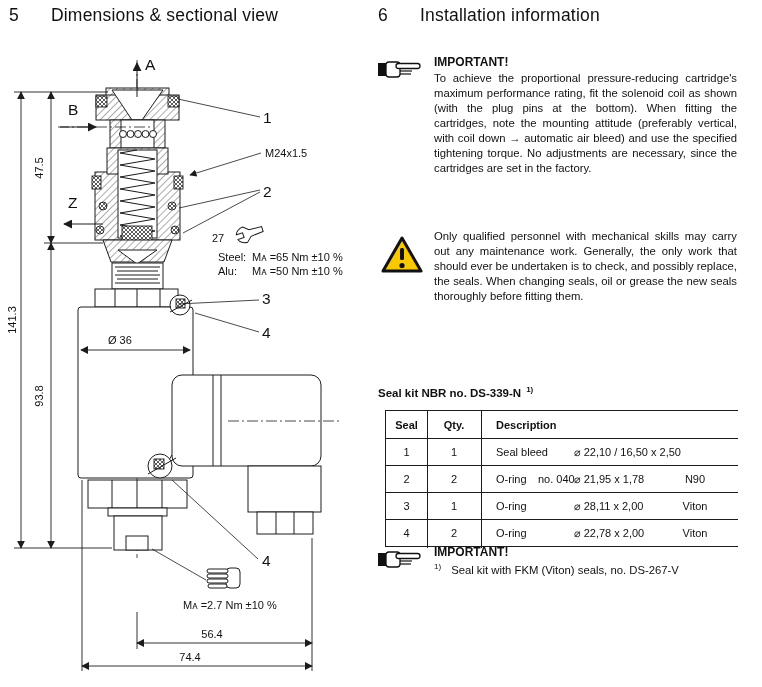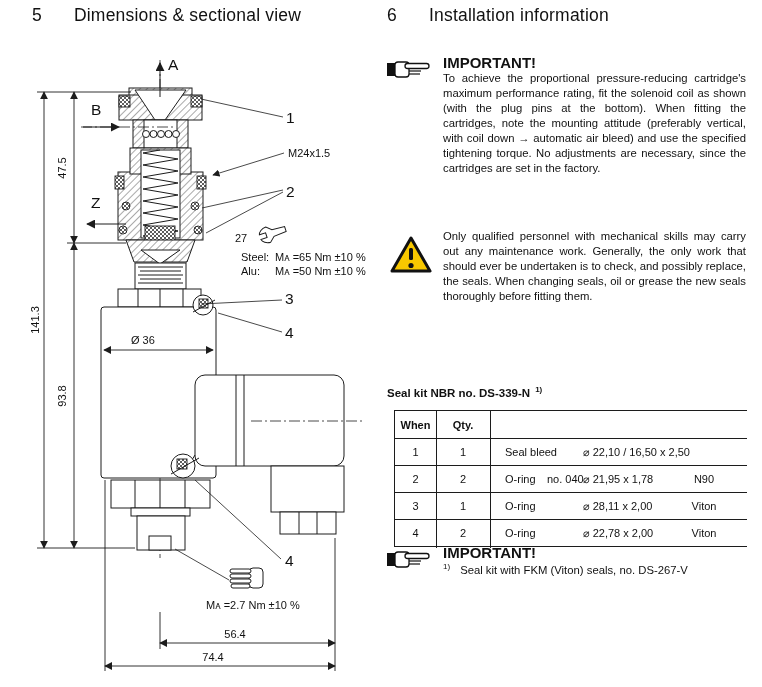--- a/index.html
+++ b/index.html
@@ -2,39 +2,39 @@
 <html><head>
 <meta charset="utf-8">
 <style>
   html,body{margin:0;padding:0;background:#fff;}
   .page{position:relative;width:762px;height:687px;background:#fff;overflow:hidden;
         font-family:"Liberation Sans",sans-serif;color:#111;}
   .heading{position:absolute;top:5px;font-size:17.5px;letter-spacing:.2px;white-space:nowrap;}
   .heading .num{display:inline-block;}
   .heading .ttl{display:inline-block;margin-left:32px;}
   
-  .col-left{position:absolute;left:0;top:0;width:395px;height:574px;margin-left:23px;}
+  .col-left{position:absolute;left:0;top:0;width:395px;height:574px;}
   .col-left .heading{left:9px;}
   #drawing{position:absolute;left:0;top:48px;}
   .ln{stroke:#1c1c1c;stroke-width:1;fill:none;}
   .thin{stroke:#1c1c1c;stroke-width:.8;fill:none;}
   .fw{fill:#fff;stroke:#1c1c1c;stroke-width:1;}
   .fh{fill:url(#hatch);stroke:#1c1c1c;stroke-width:1;}
   .fx{fill:url(#xhatch);stroke:#1c1c1c;stroke-width:.9;}
   .dim{stroke:#1c1c1c;stroke-width:.9;fill:none;}
   .cl{stroke:#1c1c1c;stroke-width:.8;fill:none;stroke-dasharray:11 3 2 3;}
   text.t{font:11px "Liberation Sans",sans-serif;fill:#111;}
   text.big{font:15.5px "Liberation Sans",sans-serif;fill:#111;}
   
-  .col-right{position:absolute;left:386px;top:0;width:365px;height:687px;}
+  .col-right{position:absolute;left:377px;top:0;width:365px;height:687px;}
   .col-right .heading{left:1px;}
   .note{position:absolute;left:0;width:362px;}
   .note .icon{position:absolute;left:0;top:1px;}
   .note .txt{margin-left:57px;width:303px;font-size:11.3px;line-height:15px;text-align:justify;}
-  .note .ttl{font-weight:bold;font-size:15px;margin-bottom:1px;text-align:left;}
+  .note .ttl{font-weight:bold;font-size:12px;margin-bottom:1px;text-align:left;}
   .kit-head{position:absolute;left:1px;top:385px;font-weight:bold;font-size:11.5px;text-align:center;}
   .kit-head sup{font-size:8px;font-weight:bold;margin-left:5px;}
   .sealtable{position:absolute;left:8px;top:410px;width:352px;border-top:1.2px solid #1c1c1c;
              border-left:1.2px solid #1c1c1c;font-size:11px;}
   .srow{display:flex;height:26px;align-items:center;border-bottom:1.2px solid #1c1c1c;position:relative;}
   .srow.hd{font-weight:bold;height:27px;}
   .c-item{width:41px;text-align:center;flex:none;}
   .c-qty{width:54px;text-align:center;flex:none;}
   .c-desc{flex:1;display:flex;padding-left:15px;white-space:nowrap;}
   .c-desc .nm{width:42px;flex:none;}
@@ -241,22 +241,23 @@
     </div>
 
     <div class="kit-head">
       <span>Seal kit NBR no. DS-339-N</span><sup>1)</sup>
     </div>
 
     <div class="sealtable">
       <div class="vline v1"></div>
       <div class="vline v2"></div>
       <div class="srow hd">
-        <div class="c-item">When</div>
+        <div class="c-item">Seal</div>
         <div class="c-qty">Qty.</div>
+        <div class="c-desc">Description</div>
       </div>
       <div class="srow">
         <div class="c-item">1</div>
         <div class="c-qty">1</div>
         <div class="c-desc">
           <span class="nm">Seal bleed</span>
           <span class="nt"></span>
           <span class="sz">⌀ 22,10 / 16,50 x 2,50</span>
           <span class="mt"></span>
         </div>

